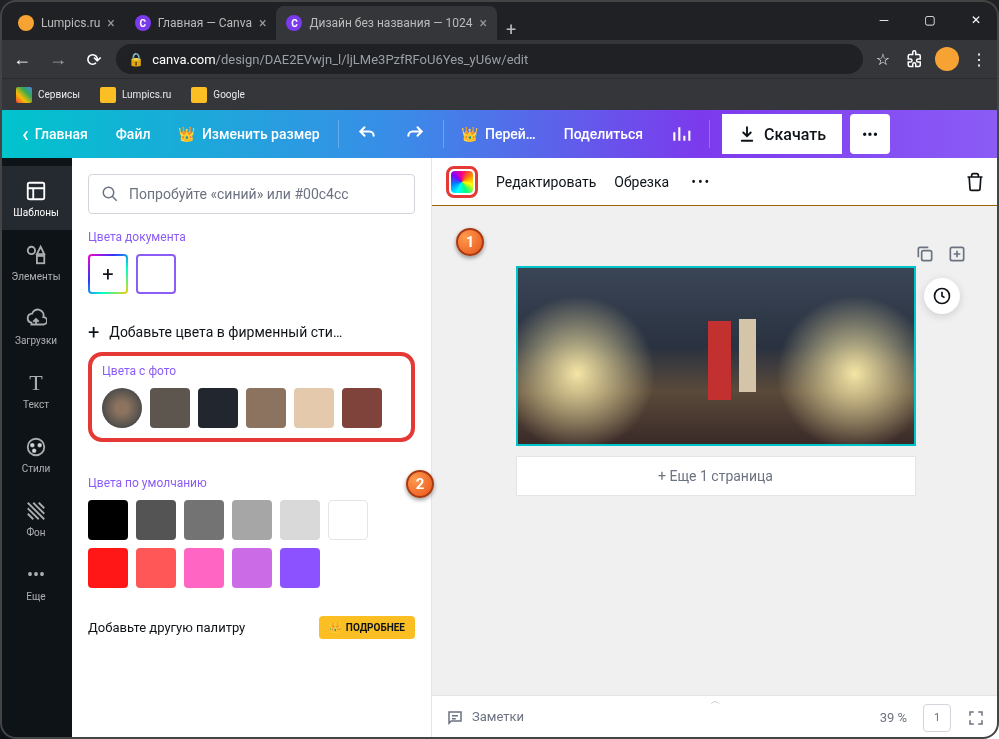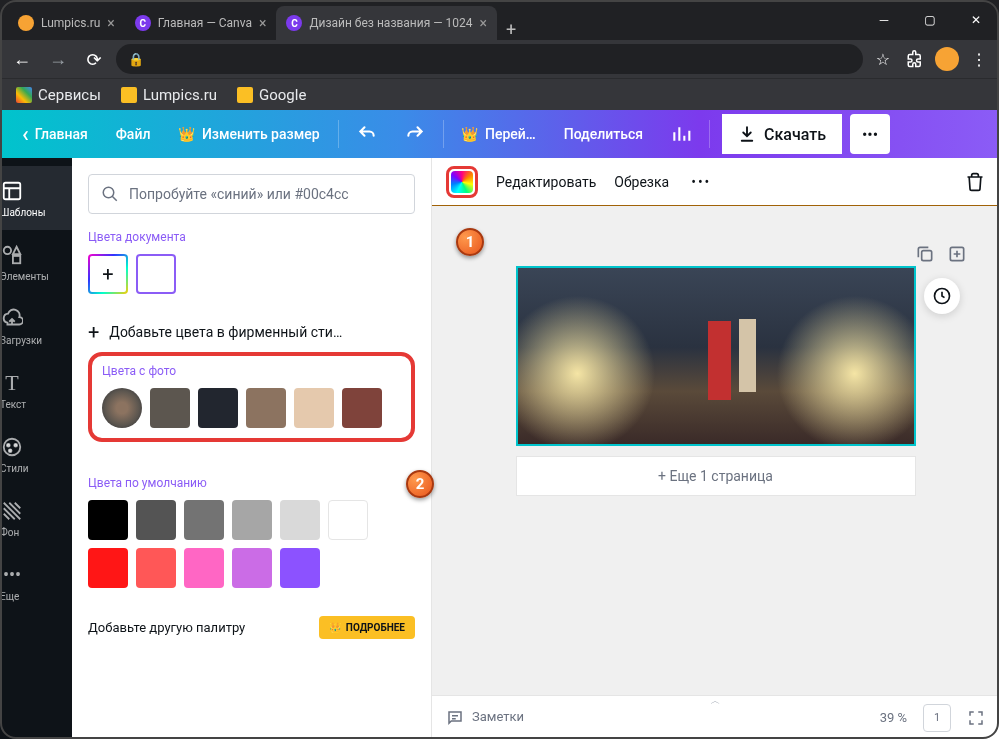--- a/index.html
+++ b/index.html
@@ -19,35 +19,35 @@
 
 .addressbar { height: 38px; background: #35363a; display: flex; align-items: center; padding: 0 8px; gap: 8px; }
 .nav-btn { width: 28px; height: 28px; display: flex; align-items: center; justify-content: center; color: #9aa0a6; font-size: 18px; }
 .nav-btn.enabled { color: #fff; }
 .url-bar { flex: 1; background: #202124; border-radius: 16px; height: 30px; display: flex; align-items: center; padding: 0 12px; color: #9aa0a6; font-size: 13px; gap: 8px; }
 .url-host { color: #fff; }
 .ext-icon { width: 24px; height: 24px; display: flex; align-items: center; justify-content: center; color: #fff; }
 .profile-icon { width: 24px; height: 24px; border-radius: 50%; background: #f7a334; }
 
 .bookmarks { height: 32px; background: #35363a; display: flex; align-items: center; padding: 0 8px; gap: 4px; border-top: 1px solid #2a2b2e; }
-.bookmark { display: flex; align-items: center; gap: 6px; padding: 4px 8px; color: #e8eaed; font-size: 15px; border-radius: 4px; }
+.bookmark { display: flex; align-items: center; gap: 6px; padding: 4px 8px; color: #e8eaed; font-size: 10px; border-radius: 4px; }
 .bm-icon { width: 16px; height: 16px; }
 
 
 .canva-app { background: #fff; height: calc(739px - 110px); display: flex; flex-direction: column; }
 .canva-topbar { height: 48px; display: flex; align-items: center; padding: 0 8px; gap: 0; background: linear-gradient(90deg, #00c4cc 0%, #3a8ce8 40%, #7c3aed 70%, #8b5cf6 100%); color: #fff; }
 .tb-item { padding: 0 14px; height: 48px; display: flex; align-items: center; gap: 6px; font-size: 14px; font-weight: 500; }
 .tb-sep { width: 1px; height: 28px; background: rgba(255,255,255,0.25); margin: 0 4px; }
 .tb-download { background: #fff; color: #0e1318; border-radius: 0; height: 40px; padding: 0 16px; display: flex; align-items: center; gap: 8px; font-weight: 500; margin-left: 8px; }
 .tb-more { background: #fff; color: #0e1318; border-radius: 4px; width: 40px; height: 40px; display: flex; align-items: center; justify-content: center; margin-left: 8px; }
 
 .canva-main { flex: 1; display: flex; overflow: hidden; }
 
 .sidebar { width: 72px; background: #0e1318; display: flex; flex-direction: column; align-items: center; padding-top: 8px; }
-.sb-item { width: 72px; height: 64px; display: flex; flex-direction: column; justify-content: center; gap: 4px; color: rgba(255,255,255,0.65); font-size: 10px; }
+.sb-item { width: 72px; height: 64px; display: flex; flex-direction: column; align-items: center; justify-content: center; gap: 4px; color: rgba(255,255,255,0.65); font-size: 10px; }
 .sb-item.active { color: #fff; background: #252a31; }
 .sb-icon { width: 24px; height: 24px; display: flex; align-items: center; justify-content: center; font-size: 18px; }
 
 .color-panel { width: 360px; background: #fff; border-right: 1px solid #e5e5e5; display: flex; flex-direction: column; padding: 16px; overflow-y: auto; }
 .search-box { height: 40px; border: 1px solid #d1d5db; border-radius: 4px; display: flex; align-items: center; padding: 0 12px; gap: 10px; color: #6b7280; font-size: 14px; margin-bottom: 16px; }
 .panel-section { margin-bottom: 18px; }
 .panel-label { font-size: 12px; color: #8b5cf6; margin-bottom: 10px; }
 .swatch-row { display: flex; gap: 8px; flex-wrap: wrap; }
 .swatch { width: 40px; height: 40px; border-radius: 4px; }
 .swatch-add { border: 2px solid transparent; border-radius: 4px; background: linear-gradient(#fff,#fff) padding-box, linear-gradient(135deg,#ff00cc,#3333ff,#00ffcc,#ffcc00) border-box; display: flex; align-items: center; justify-content: center; font-size: 20px; color: #0e1318; }
@@ -120,20 +120,21 @@
       <div class="wc-btn">✕</div>
     </div>
   </div>
 
   <div class="addressbar">
     <div class="nav-btn enabled">←</div>
     <div class="nav-btn">→</div>
     <div class="nav-btn enabled">⟳</div>
     <div class="url-bar">
       <span>🔒</span>
+      <span><span class="url-host">canva.com</span><span>/design/DAE2EVwjn_l/ljLMe3PzfRFoU6Yes_yU6w/edit</span></span>
     </div>
     <div class="ext-icon">☆</div>
     <div class="ext-icon">
       <svg width="18" height="18" viewBox="0 0 24 24" fill="none" stroke="#fff" stroke-width="2">
           <path d="M9 3v3H5a2 2 0 00-2 2v4h3a2 2 0 110 4H3v4a2 2 0 002 2h4v-3a2 2 0 114 0v3h4a2 2 0 002-2v-4h-3a2 2 0 110-4h3V8a2 2 0 00-2-2h-4V3a2 2 0 10-4 0z"></path>
         </svg>
     </div>
     <div class="profile-icon"></div>
     <div class="ext-icon">⋮</div>
   </div>

